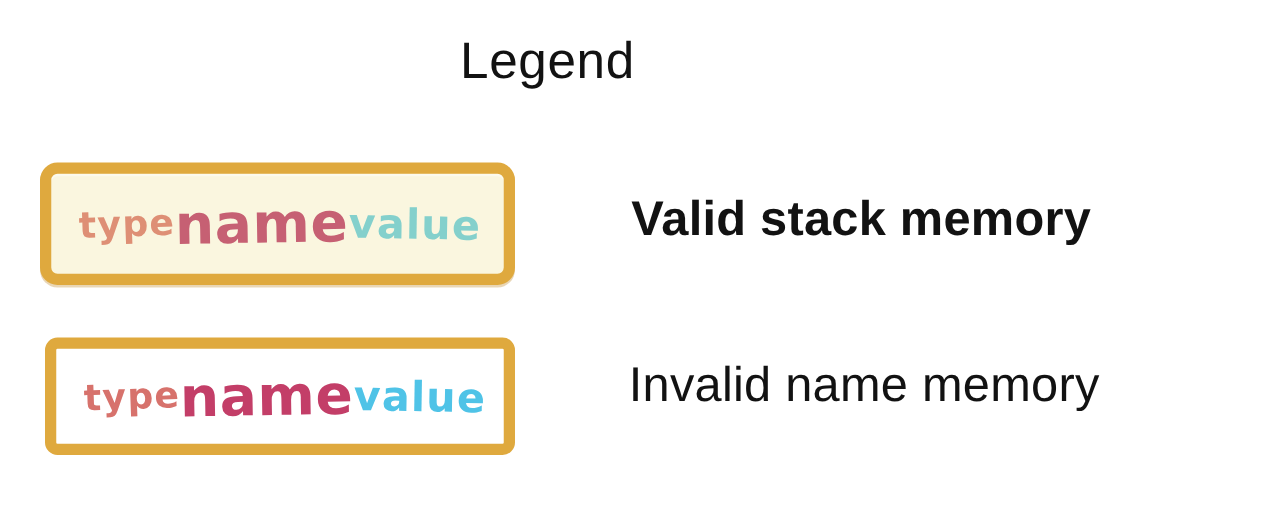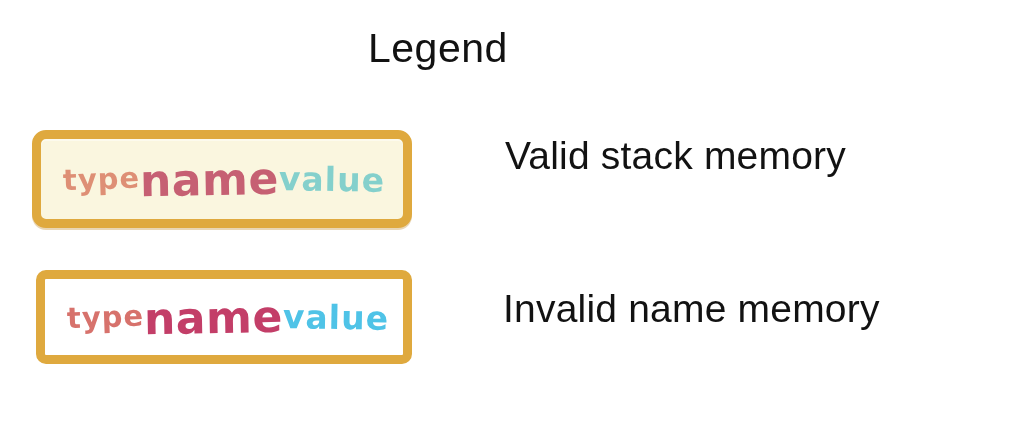--- a/index.html
+++ b/index.html
@@ -64,21 +64,21 @@
 
   .row-label {
     position: absolute;
     font-size: 39px;
     line-height: 44px;
     font-weight: 400;
     color: var(--label-text, #121212);
     letter-spacing: 0.2px;
     white-space: nowrap;
   }
-  .row-label.valid-label   { left: 505px; top: 134px; }
+  .row-label.valid-label   { left: 505px; top: 154px; font-weight: bold; }
   .row-label.invalid-label { left: 503px; top: 287px; }
 </style>
 </head>
 <body style="--border-gold: #dfa93e; --valid-fill: #faf6df; --invalid-fill: #ffffff; --valid-type: #de8f75; --valid-name: #c66073; --valid-value: #84d0cc; --invalid-type: #d7726c; --invalid-name: #c33e68; --invalid-value: #4fc3e7; --label-text: #121212;">
 
 <div class="canvas">
 
   <div class="legend-title">Legend</div>
 
   <div class="mem-box valid">

